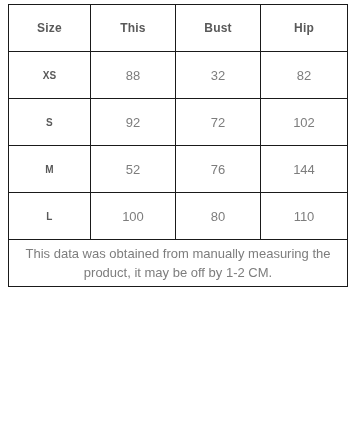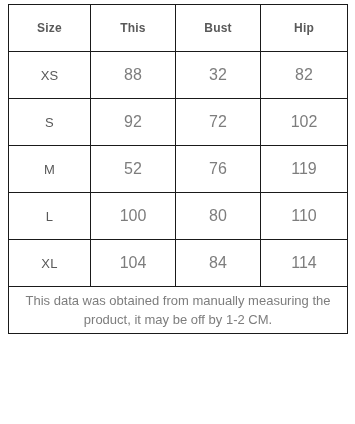--- a/index.html
+++ b/index.html
@@ -39,27 +39,27 @@
     vertical-align: middle;
     padding: 0;
   }
   table.size-table thead th {
     font-size: 12px;
     font-weight: bold;
     color: #595959;
     letter-spacing: 0.2px;
   }
   td.size-label {
-    font-size: 13px;
-    font-weight: normal;
+    font-size: 10px;
+    font-weight: bold;
     color: #595959;
     letter-spacing: 0.2px;
   }
   td.measure-value {
-    font-size: 16px;
+    font-size: 13px;
     font-weight: normal;
     color: #7d7d7d;
   }
   td.footer-note {
     height: 44px;
     font-size: 13px;
     font-weight: normal;
     color: #7d7d7d;
     line-height: 19px;
     padding: 3px 6px;
@@ -95,32 +95,26 @@
       <tr>
         <td class="size-label">S</td>
         <td class="measure-value">92</td>
         <td class="measure-value">72</td>
         <td class="measure-value">102</td>
       </tr>
       <tr>
         <td class="size-label">M</td>
         <td class="measure-value">52</td>
         <td class="measure-value">76</td>
-        <td class="measure-value">119</td>
+        <td class="measure-value">144</td>
       </tr>
       <tr>
         <td class="size-label">L</td>
         <td class="measure-value">100</td>
         <td class="measure-value">80</td>
         <td class="measure-value">110</td>
-      </tr>
-      <tr>
-        <td class="size-label">XL</td>
-        <td class="measure-value">104</td>
-        <td class="measure-value">84</td>
-        <td class="measure-value">114</td>
       </tr>
       <tr>
         <td class="footer-note" colspan="4">This data was obtained from manually measuring the product, it may be off by 1-2 CM.</td>
       </tr>
     </tbody>
   </table>
 </div>
 
 </body></html>

